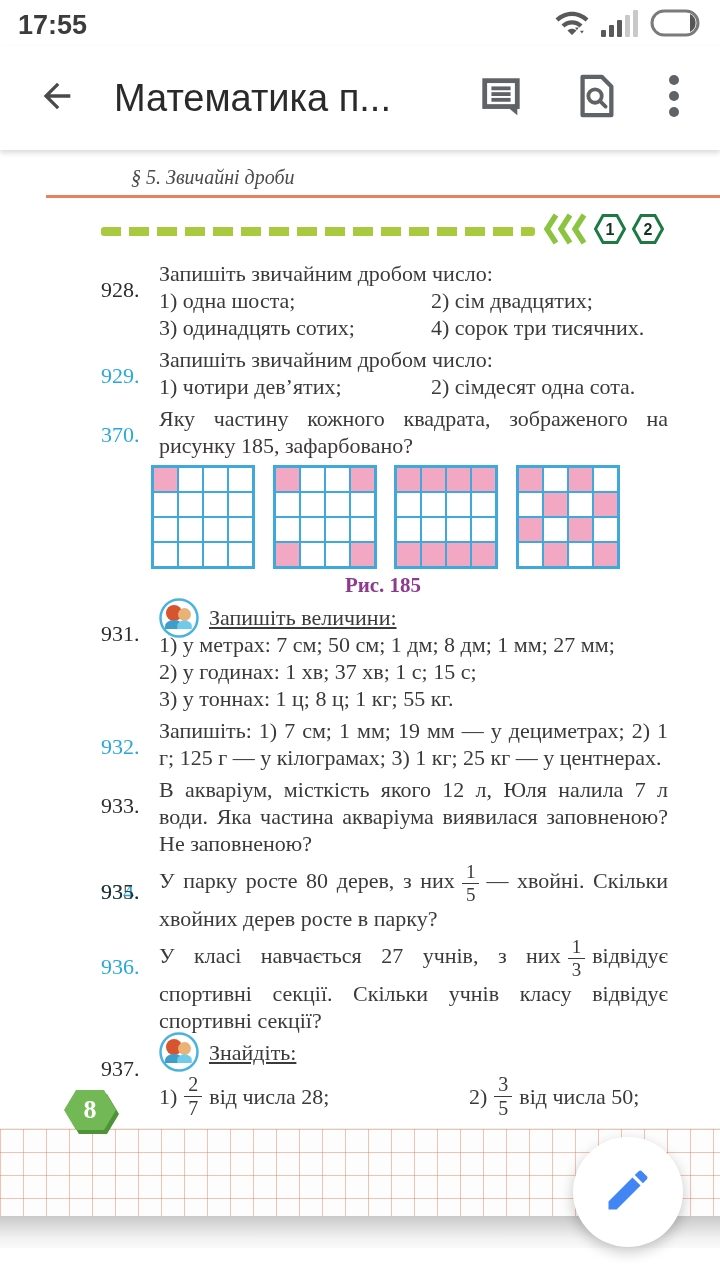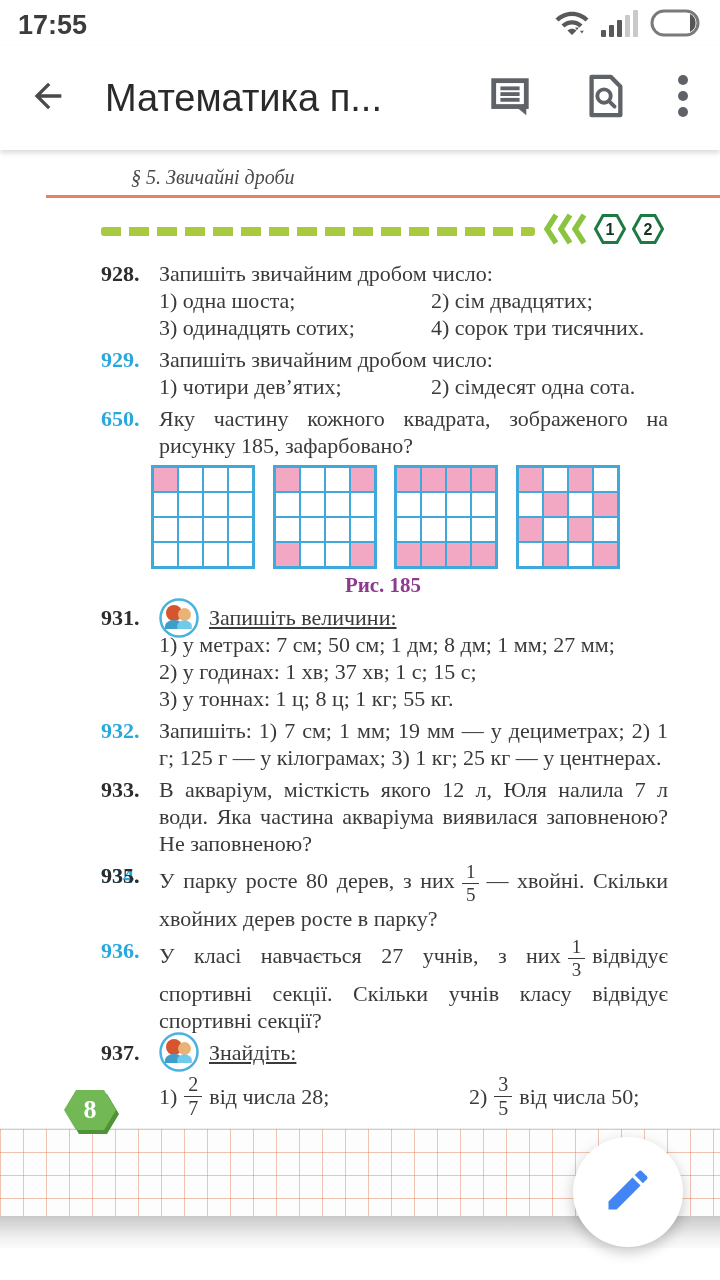--- a/index.html
+++ b/index.html
@@ -7,42 +7,42 @@
        font-family:"Liberation Sans",sans-serif;}
 
   
   .status-bar{position:absolute;top:0;left:0;right:0;height:46px;display:flex;
               align-items:center;justify-content:space-between;padding:4px 18px 0 18px;box-sizing:border-box;}
   .status-time{font-size:27px;font-weight:600;color:#3c3c3c;}
   .status-icons{display:flex;align-items:center;gap:10px;}
 
   
   .app-bar{position:absolute;top:46px;left:0;right:0;height:104px;background:#fff;
-           display:flex;align-items:center;padding:0 25px;box-sizing:border-box;
+           display:flex;align-items:center;padding:0 34px;box-sizing:border-box;
            box-shadow:0 3px 5px rgba(0,0,0,0.14);z-index:6;}
   .back-btn{width:46px;height:46px;display:flex;align-items:center;justify-content:center;margin-right:34px;}
   .app-title{flex:1;font-size:38px;font-weight:500;color:#2a2a2a;white-space:nowrap;overflow:hidden;}
   .bar-actions{display:flex;align-items:center;gap:50px;margin-right:6px;}
   .bar-btn{display:flex;align-items:center;justify-content:center;}
 
   
   .book{position:absolute;top:150px;left:0;right:0;bottom:0;overflow:hidden;z-index:1;
         font-family:"Liberation Serif",serif;color:#3a3a3a;margin-left:46px;}
   .running-head{margin:16px 0 6px 85px;font-style:italic;font-size:20px;color:#4a4a4a;}
   .orange-rule{height:3px;background:var(--orange-rule);}
 
   .separator{display:flex;align-items:center;margin:16px 55px 12px 55px;height:34px;}
   .dashes{flex:1;height:9px;margin-right:8px;border-radius:3px;
           background:repeating-linear-gradient(to right,var(--dash-green) 0 20px,transparent 20px 28px);}
   .hex-badges{display:flex;align-items:center;gap:4px;}
 
   
   .prob{position:relative;margin:0 52px 5px 55px;padding-left:58px;
         font-size:22px;line-height:27px;text-align:justify;}
-  .prob .num{position:absolute;left:0;top:0;font-weight:bold;}
+  .prob .num{position:absolute;left:0;top:16px;font-weight:normal;}
   .num.black{color:#2d2d2d;}
   .num.blue{color:var(--accent-blue);}
   .items2{display:grid;grid-template-columns:272px 1fr;}
   .intro-avatar{position:relative;padding-left:50px;text-decoration:underline;}
   .avatar{position:absolute;left:0;top:50%;transform:translateY(-50%);width:40px;height:40px;}
 
   .frac{display:inline-flex;flex-direction:column;align-items:center;vertical-align:middle;
         line-height:1.05;font-size:19px;margin:0 7px;}
   .frac .fn{border-bottom:1.6px solid #3a3a3a;padding:0 4px 1px 4px;}
   .frac .fd{padding-top:1px;}
@@ -190,21 +190,21 @@
   <div class="prob">
     <span class="num blue">929.</span>
     <div>Запишіть звичайним дробом число:</div>
     <div class="items2">
       <span>1) чотири дев’ятих;</span>
       <span>2) сімдесят одна сота.</span>
     </div>
   </div>
 
   <div class="prob">
-    <span class="num blue">650.</span>
+    <span class="num blue">370.</span>
     <span>Яку частину кожного квадрата, зображеного на рисунку 185, зафарбовано?</span>
   </div>
 
   <div class="grids-row">
     <div class="sq-grid">
         <div class="cell filled"></div>
         <div class="cell"></div>
         <div class="cell"></div>
         <div class="cell"></div>
         <div class="cell"></div>

